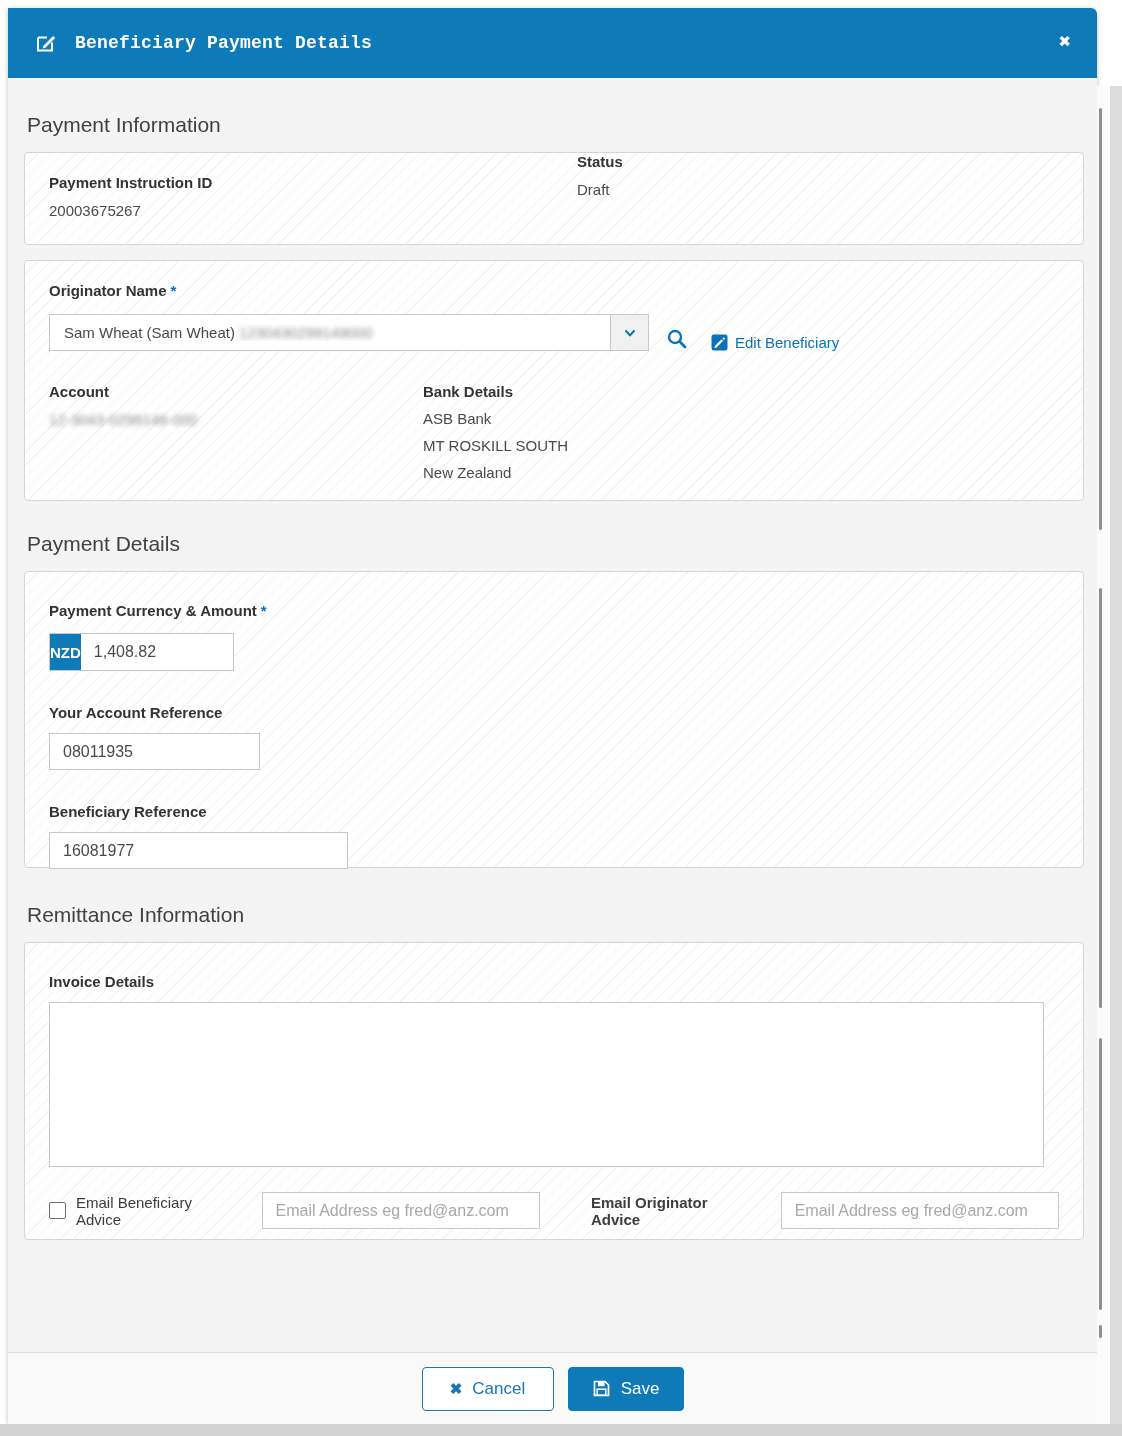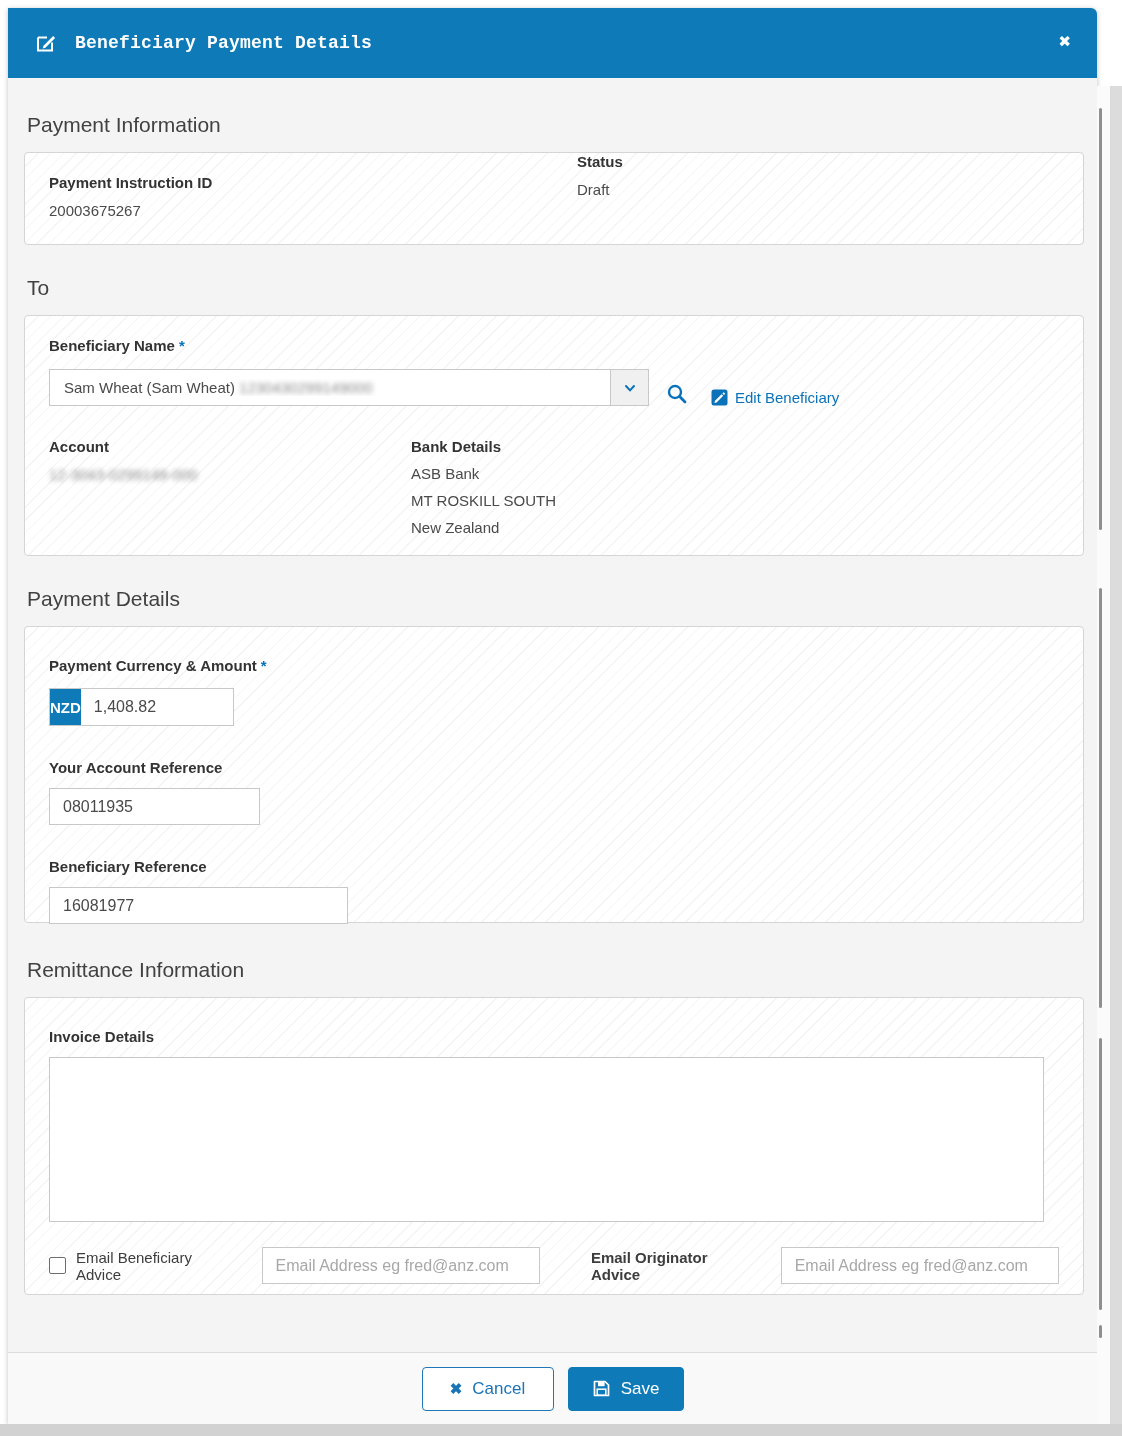--- a/index.html
+++ b/index.html
@@ -55,21 +55,21 @@
   .card-to { height:241px; }
   .card-pd { height:297px; }
   .card-ri { height:298px; }
 
   .field-label { font-size:15px; font-weight:bold; color:#333; }
   .field-value { font-size:15px; color:#4a4a4a; margin-top:11px; }
   .required { color:#0a72b8; font-weight:bold; margin-left:4px; }
 
   .two-col { position:relative; }
   .col2-pi { position:absolute; left:552px; top:0; }
-  .col2-to { position:absolute; left:362px; top:0; }
+  .col2-to { position:absolute; left:374px; top:0; }
 
   .blurred { filter:blur(2.6px); color:#8a8a8a; }
 
   
   .select-row { display:flex; align-items:flex-end; margin-top:15px; }
   .select-box {
     width:600px; height:37px; background:#fff; border:1px solid #c8c8c8;
     display:flex; align-items:center; font-size:15px; color:#4a4a4a; cursor:pointer;
   }
   .select-text { padding-left:14px; flex:1; white-space:nowrap; overflow:hidden; }
@@ -159,24 +159,23 @@
       <div>
         <div class="field-label">Payment Instruction ID</div>
         <div class="field-value">20003675267</div>
       </div>
       <div class="col2-pi">
         <div class="field-label">Status</div>
         <div class="field-value">Draft</div>
       </div>
     </div>
 
-    <div class="section-heading h-to">To</div>
     <div class="card card-to">
       <div class="field-label">
-        <span>Beneficiary Name</span><span class="required">*</span>
+        <span>Originator Name</span><span class="required">*</span>
       </div>
       <div class="select-row">
         <div class="select-box">
           <span class="select-text"><span>Sam Wheat (Sam Wheat) </span><span class="blurred">1230430299149000</span></span>
           <span class="select-caret">
             <svg width="18" height="18" viewBox="0 0 18 18" fill="none">
               <path d="M5 7 l4 4.4 4-4.4" stroke="#0a72b8" stroke-width="2" stroke-linecap="round" stroke-linejoin="round" fill="none"></path>
             </svg>
           </span>
         </div>

